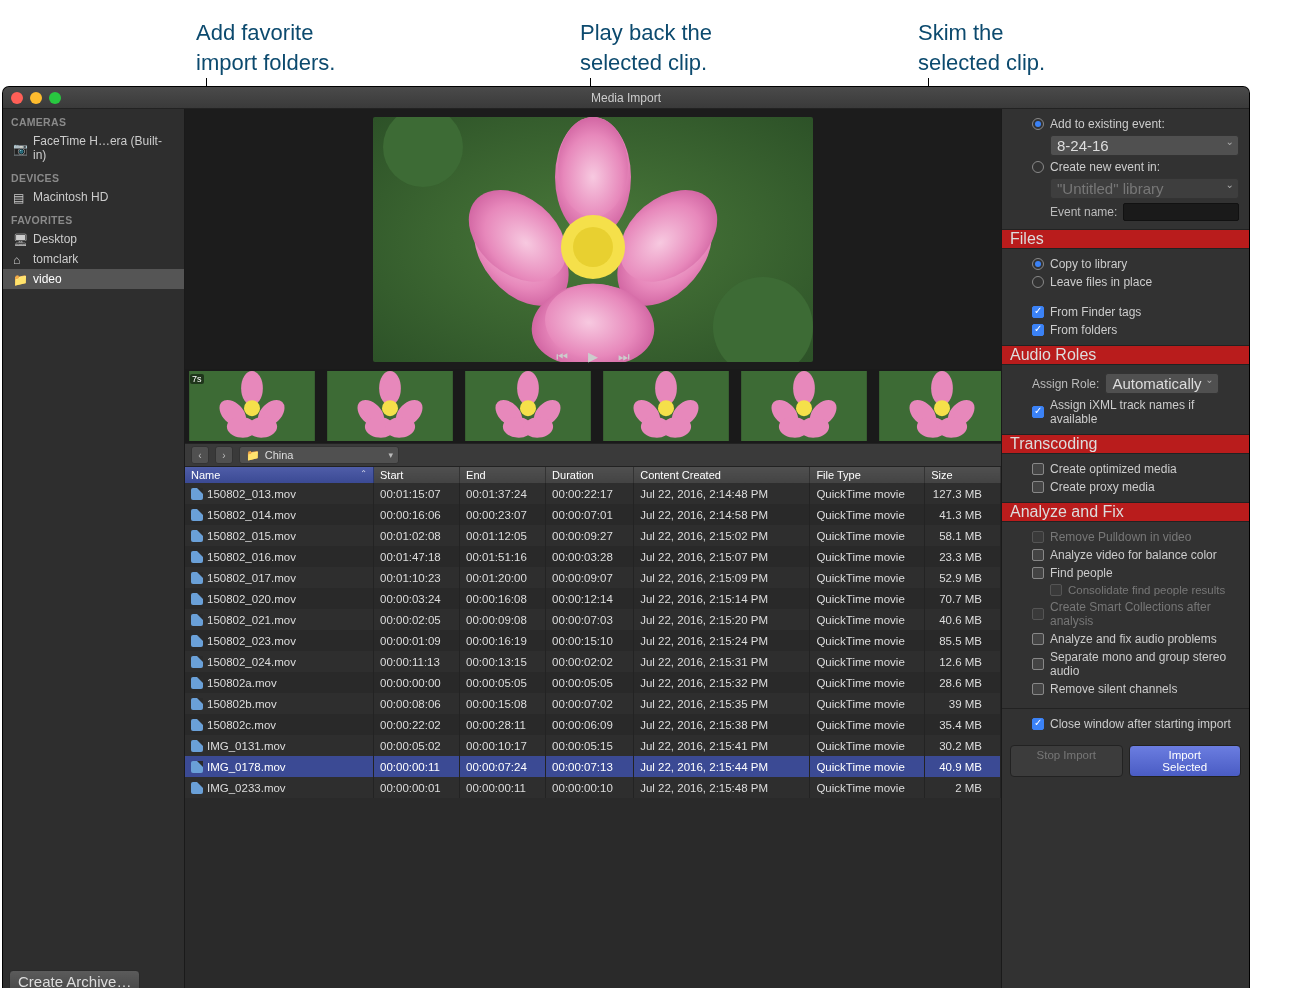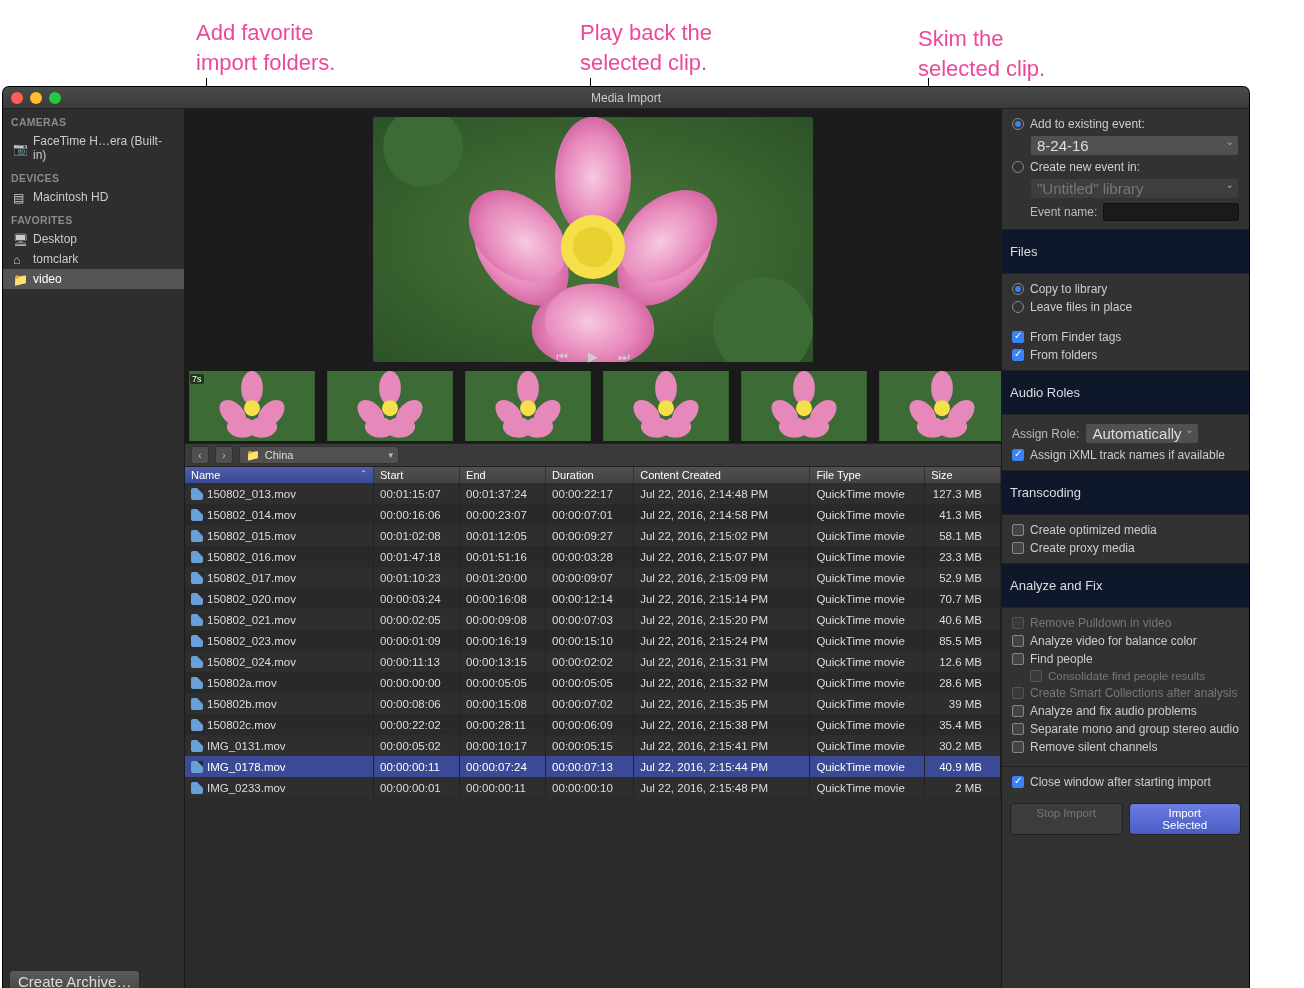--- a/index.html
+++ b/index.html
@@ -1,17 +1,17 @@
 <!DOCTYPE html>
 <html><head>
 <meta charset="utf-8">
 <style>
   * { box-sizing: border-box; margin:0; padding:0; font-family: -apple-system, "Helvetica Neue", Arial, sans-serif; }
   body { background: #fff; width:1304px; height:988px; position:relative; }
-  .callout { position:absolute; font-size:22px; color:#ec4899; line-height:1.35; }
+  .callout { position:absolute; font-size:22px; color:#0c4a6e; line-height:1.35; }
   .callout-line { position:absolute; background:#000; }
   .window { position:absolute; left:3px; top:87px; width:1246px; height:912px; background:#2a2a2a; border-radius:6px; overflow:hidden; box-shadow:0 0 0 1px #000; }
   .titlebar { height:22px; background:linear-gradient(#4a4a4a,#3a3a3a); border-bottom:1px solid #222; display:flex; align-items:center; position:relative; }
   .traffic { display:flex; gap:7px; padding-left:8px; align-items:center; }
   .dot { width:12px; height:12px; border-radius:50%; }
   .dot.red{background:#ff5f57;} .dot.yellow{background:#febc2e;} .dot.green{background:#28c840;}
   .title-text { position:absolute; left:50%; transform:translateX(-50%); font-size:12px; color:#ccc; }
   .content { display:flex; height:calc(100% - 22px); }
   .sidebar { width:182px; background:#2e2e2e; border-right:1px solid #1a1a1a; color:#ccc; font-size:12px; overflow:hidden; position:relative; }
   .sb-heading { color:#8a8a8a; font-size:10.5px; padding:7px 8px 3px; letter-spacing:0.3px; font-weight:600; text-transform:uppercase; }
@@ -45,23 +45,23 @@
   tbody tr:nth-child(even){ background:#292929; }
   tbody tr.selected { background:#3b4a94 !important; color:#fff; }
   td { padding:0 6px; white-space:nowrap; overflow:hidden; border-right:1px solid rgba(0,0,0,0.15); }
   td.size { text-align:right; padding-right:18px; }
   .file-icon { display:inline-block; width:12px; height:12px; background:#6aa0d8; border-radius:2px; margin-right:4px; vertical-align:-2px; position:relative; }
   .file-icon::after { content:""; position:absolute; right:0; top:0; border:3px solid transparent; border-top-color:#2a2a2a; border-right-color:#2a2a2a; }
   .statusbar { height:20px; background:#1f1f1f; color:#aaa; font-size:11px; display:flex; align-items:center; justify-content:center; border-top:1px solid #111; position:relative; }
   .statusbar .view-toggle { position:absolute; right:8px; color:#888; font-size:13px; }
 
   .rightpanel { width:248px; background:#323232; border-left:1px solid #1a1a1a; color:#ccc; font-size:12px; overflow-y:auto; padding-bottom:6px; }
-  .rp-section-title { background:#0f172a; padding:14px 8px; color:#ddd; font-size:13px; border-top:1px solid #222; border-bottom:1px solid #222; }
+  .rp-section-title { background:#b91c1c; padding:0 8px; color:#ddd; font-size:16px; border-top:1px solid #222; border-bottom:1px solid #222; }
   .rp-body { padding:6px 10px; }
-  .rp-row { display:flex; align-items:center; gap:6px; padding:2px 0; font-size:12px; }
+  .rp-row { display:flex; align-items:center; gap:6px; padding:2px 0; font-size:12px;margin-left:20px; }
   .rp-row.sub { padding-left:18px; font-size:11.5px; }
   .rp-row.dim { color:#777; }
   .radio { width:12px; height:12px; border-radius:50%; border:1px solid #888; position:relative; flex-shrink:0; }
   .radio.on::after { content:""; position:absolute; inset:2px; border-radius:50%; background:#3b82f6; }
   .check { width:12px; height:12px; border:1px solid #888; border-radius:2px; position:relative; flex-shrink:0; background:#444; }
   .check.on { background:#3b82f6; border-color:#3b82f6; }
   .check.on::after { content:"✓"; position:absolute; top:-2px; left:1px; font-size:10px; color:#fff; }
   .check.dim { border-color:#555; background:#3a3a3a; }
   .rp-select { background:#505050; border:1px solid #333; border-radius:3px; color:#ddd; font-size:15px; padding:1px 16px 1px 6px; position:relative; min-width:100px; }
   .rp-select::after { content:"⌄"; position:absolute; right:4px; top:0; font-size:10px; color:#aaa; }
@@ -76,21 +76,21 @@
 
   svg.flower-svg { width:100%; height:100%; display:block; }
 </style>
 </head>
 <body>
 
 <div class="callout" style="left:196px; top:18px; white-space:pre;">Add favorite
 import folders.</div>
 <div class="callout" style="left:580px; top:18px; white-space:pre;">Play back the
 selected clip.</div>
-<div class="callout" style="left:918px; top:24px; white-space:pre;">Skim the
+<div class="callout" style="left:918px; top:18px; white-space:pre;">Skim the
 selected clip.</div>
 <div class="callout" style="left:175px; top:886px; white-space:pre;">Click a column heading
 to sort items by that category.</div>
 <div class="callout" style="left:789px; top:886px; white-space:pre;">Navigate to the
 files and folders.</div>
 
 <div class="callout-line" style="left:206px; top:78px; width:1px; height:294px;"></div>
 <div class="callout-line" style="left:590px; top:78px; width:1px; height:374px;"></div>
 <div class="callout-line" style="left:928px; top:78px; width:1px; height:444px;"></div>
 <div class="callout-line" style="left:185px; top:597px; width:1px; height:280px;"></div>

